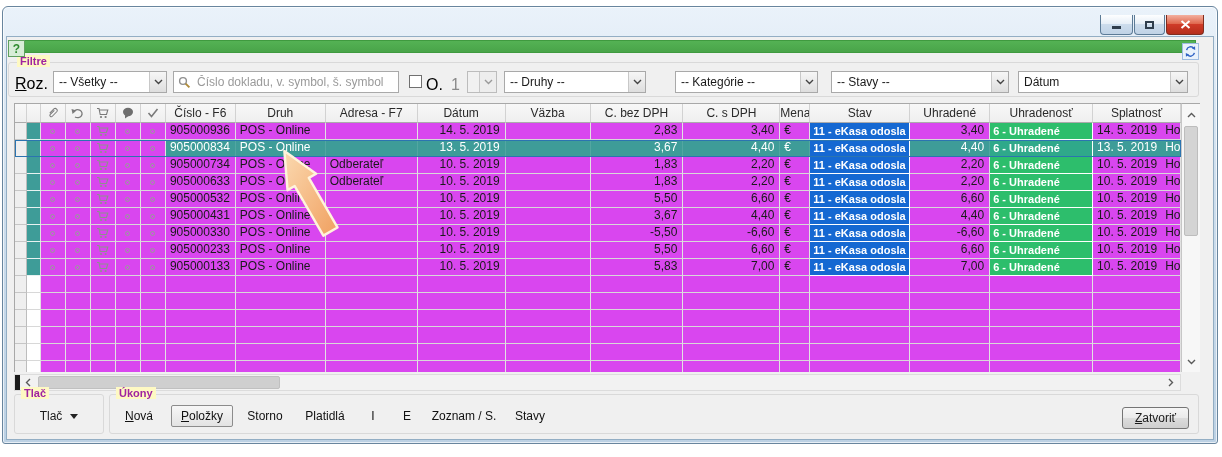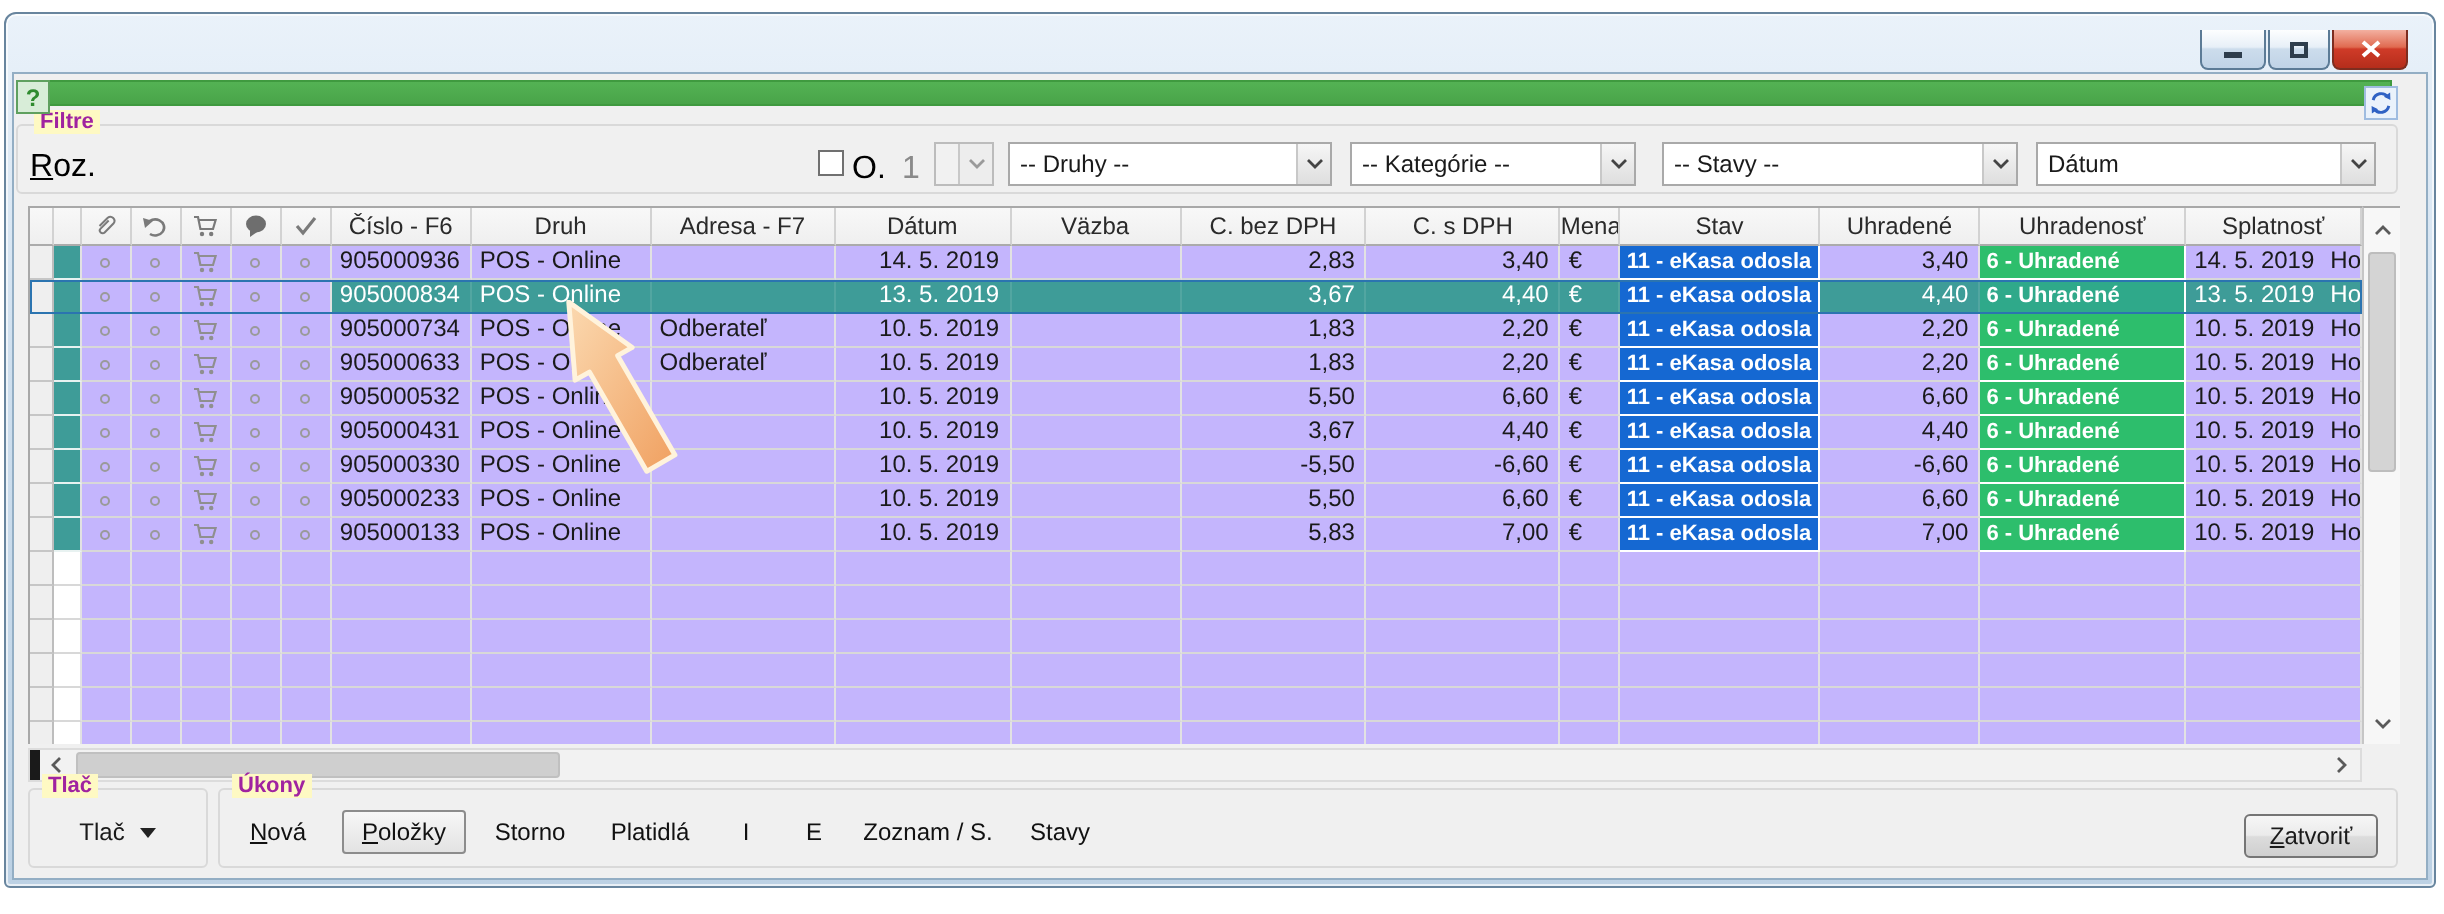--- a/index.html
+++ b/index.html
@@ -53,21 +53,21 @@
   .combo.disabled .combo-btn{background:#ededed;}
   #searchbox{position:absolute;left:164px;top:8px;width:226px;height:22px;background:#fff;
     border:1px solid #a9a9a9;display:flex;align-items:center;padding:0 4px;}
   #searchbox input{border:none;outline:none;flex:1;font:12px "Liberation Sans",sans-serif;
     margin-left:4px;background:transparent;color:#333;min-width:0;}
   #searchbox input::placeholder{color:#9a9a9a;}
   .checkbox{position:absolute;width:13px;height:13px;background:#fff;border:1px solid #707070;}
   .disabled-text{color:#8a8a8a;}
 
   
-  #grid{position:absolute;left:14px;top:103px;width:1167px;height:269px;background:#c4b5fd;
+  #grid{position:absolute;left:14px;top:103px;width:1167px;height:269px;background:#d946ef;
     border-left:1px solid #a8a8a8;border-top:1px solid #a8a8a8;overflow:hidden;}
   .grid-header{display:flex;height:19px;}
   .hcell{background:linear-gradient(#f8f8f8,#efefef);border-right:1px solid #d2d2d2;
     border-bottom:1px solid #ababab;font-size:12px;color:#2a2a2a;text-align:center;
     padding-top:2px;white-space:nowrap;overflow:hidden;display:block;}
   .hcell.icon{display:flex;align-items:center;justify-content:center;padding-top:0;}
   .grid-row{display:flex;height:17px;}
   .cell{border-right:1px solid #e2e2e2;border-bottom:1px solid #d8d8d8;
     white-space:nowrap;overflow:hidden;line-height:15px;font-size:12px;}
   .cell.rowhdr{background:#efefef;border-right:1px solid #bdbdbd;border-bottom:1px solid #c6c6c6;}
@@ -157,32 +157,47 @@
       <path d="M3.2 6.2 A5 5 0 0 1 12.2 4.4" fill="none" stroke="#2f62c4" stroke-width="1.8"></path>
       <polygon points="13.6,1.6 13.8,6.2 9.8,4.2" fill="#2f62c4"></polygon>
       <path d="M12.8 9.8 A5 5 0 0 1 3.8 11.6" fill="none" stroke="#2f62c4" stroke-width="1.8"></path>
       <polygon points="2.4,14.4 2.2,9.8 6.2,11.8" fill="#2f62c4"></polygon>
     </svg>
   </div>
 
   <div class="groupbox" id="filter-group">
     <span class="gb-label">Filtre</span>
     <span class="label" style="left:6px;top:12px;"><u>R</u>oz.</span>
+    <div class="combo f-abs" style="left:44px;width:114px;">
+      <span class="combo-text">-- Všetky --</span>
+      <span class="combo-btn">
+        <svg width="9" height="6" viewBox="0 0 9 6">
+            <path d="M1 1l3.5 3.5L8 1" fill="none" stroke="#444" stroke-width="1.4"></path>
+          </svg>
+      </span>
+    </div>
+    <div id="searchbox">
+      <svg width="13" height="13" viewBox="0 0 13 13">
+        <circle cx="5" cy="5" r="3.4" fill="none" stroke="#8f8f8f" stroke-width="1.4"></circle>
+        <line x1="7.6" y1="7.6" x2="11.4" y2="11.4" stroke="#b08c3c" stroke-width="2"></line>
+      </svg>
+      <input placeholder="Číslo dokladu, v. symbol, š. symbol" style="">
+    </div>
     <span class="checkbox" style="left:400px;top:12px;"></span>
     <span class="label" style="left:417px;top:13px;">O.</span>
     <span class="label disabled-text" style="left:442px;top:13px;">1</span>
     <div class="combo f-abs disabled" style="left:458px;width:30px;">
       <span class="combo-text"></span>
       <span class="combo-btn">
         <svg width="9" height="6" viewBox="0 0 9 6">
             <path d="M1 1l3.5 3.5L8 1" fill="none" stroke="#9a9a9a" stroke-width="1.4"></path>
           </svg>
       </span>
     </div>
-    <div class="combo f-abs" style="left:495px;width:162px;">
+    <div class="combo f-abs" style="left:495px;width:142px;">
       <span class="combo-text">-- Druhy --</span>
       <span class="combo-btn">
         <svg width="9" height="6" viewBox="0 0 9 6">
             <path d="M1 1l3.5 3.5L8 1" fill="none" stroke="#444" stroke-width="1.4"></path>
           </svg>
       </span>
     </div>
     <div class="combo f-abs" style="left:666px;width:143px;">
       <span class="combo-text">-- Kategórie --</span>
       <span class="combo-btn">

